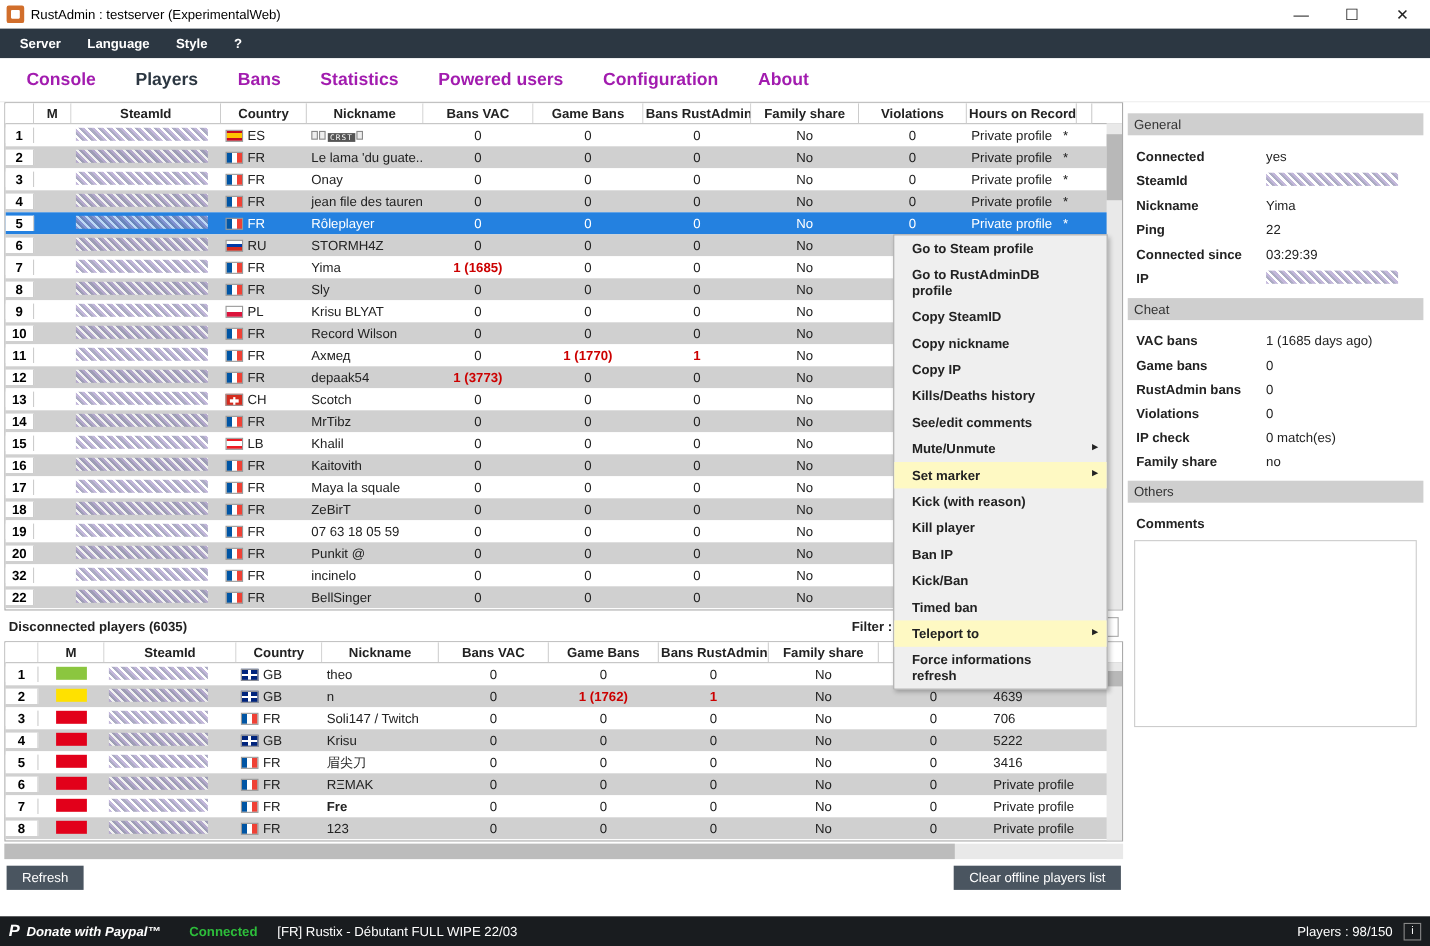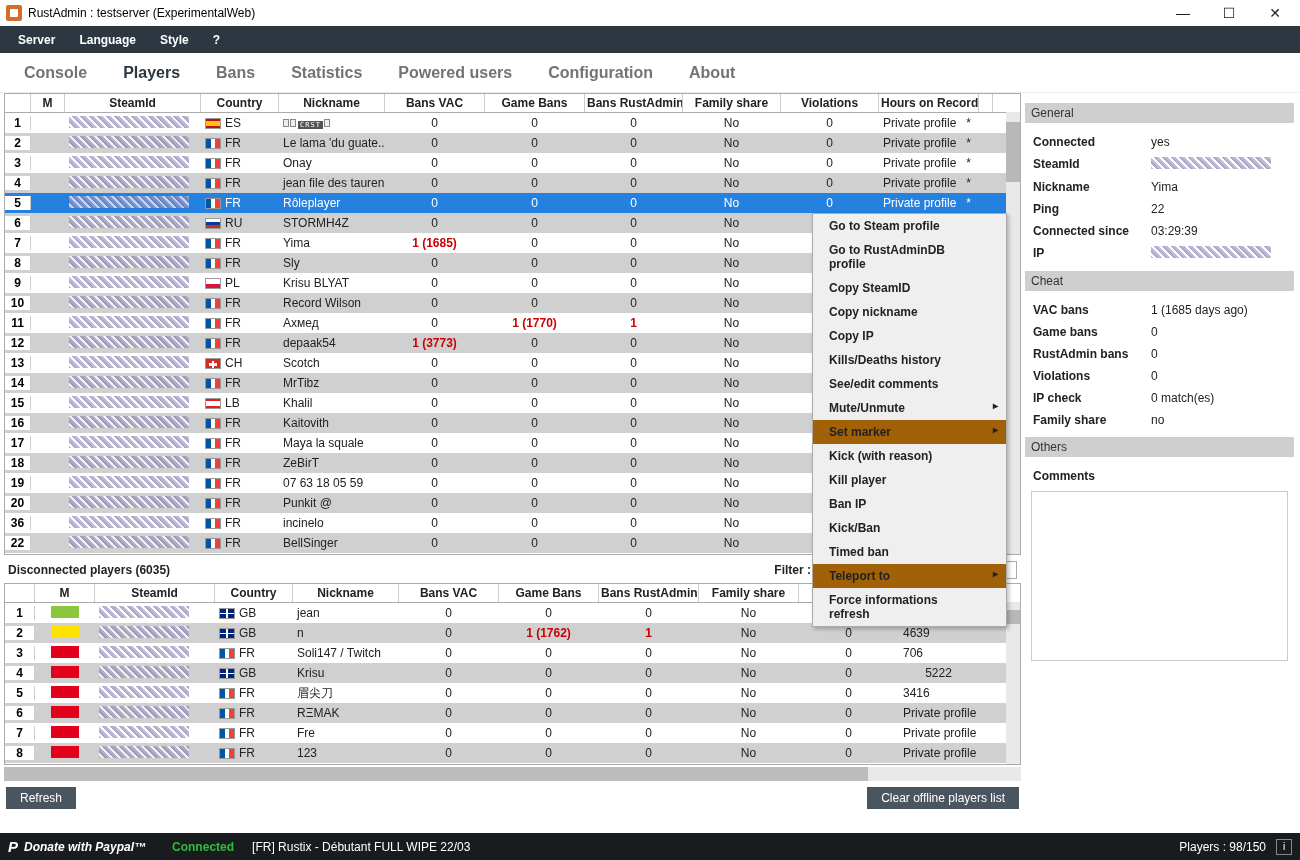--- a/index.html
+++ b/index.html
@@ -9,21 +9,21 @@
 .titlebar .app-icon{width:16px;height:16px;background:#d16e2b;position:relative;margin-right:6px;border-radius:2px}
 .titlebar .app-icon:after{content:"";position:absolute;top:4px;left:4px;width:8px;height:8px;background:#fff;border-radius:1px}
 .titlebar .title{font-size:12px;color:#000}
 .winbtns{margin-left:auto;display:flex;gap:24px;padding-right:8px}
 .winbtns span{font-size:14px;width:22px;text-align:center}
 
 .menubar{height:27px;background:#2c3742;display:flex;align-items:center;padding:0 6px;color:#fff}
 .menubar .mitem{padding:4px 12px;font-weight:600;font-size:12px}
 
 .tabs{height:40px;display:flex;align-items:center;padding:0 6px;background:#fff;border-bottom:1px solid #eee}
-.tabs .tab{padding:8px 18px;color:#737373;font-size:16px;font-weight:600}
+.tabs .tab{padding:8px 18px;color:#a21caf;font-size:16px;font-weight:600}
 .tabs .tab.active{color:#2c3742}
 
 .main{display:flex;position:absolute;top:93px;left:0;right:0;bottom:27px}
 .left{flex:0 0 1025px;display:flex;flex-direction:column;padding:0 4px}
 .right{flex:1;padding:10px 6px 0 0;overflow:hidden}
 
 .grid{border:1px solid #aaa;position:relative}
 .grid-head{display:flex;background:#fff;border-bottom:1px solid #aaa}
 .gh{border-right:1px solid #ccc;text-align:center;padding:2px 2px;font-weight:600;background:#fff;font-size:12px;white-space:nowrap;overflow:hidden}
 .grid-body{overflow:hidden}
@@ -75,21 +75,21 @@
 .panel-tabs .ptab.active{color:#2c3742}
 .sect-head{background:#cfcfcf;padding:3px 6px;font-size:12px;color:#333;margin-bottom:8px}
 .kv{display:flex;padding:4px 8px;font-size:12px}
 .kv .k{flex:0 0 118px;font-weight:600}
 .kv .v{flex:1}
 .comments-box{border:1px solid #ccc;height:170px;margin:4px 6px;background:#fff}
 
 .ctxmenu{position:absolute;background:#efefef;border:1px solid #aaa;box-shadow:2px 2px 4px rgba(0,0,0,0.25);font-size:12px;z-index:50}
 .ctxmenu .mi{padding:5px 30px 5px 16px;position:relative;font-weight:600}
 .ctxmenu .mi.sub:after{content:"▸";position:absolute;right:8px;top:4px;font-size:10px}
-.ctxmenu .mi.hl{background:#a16207}
+.ctxmenu .mi.hl{background:#fef9c3}
 
 .status{position:absolute;left:0;right:0;bottom:0;height:27px;background:#191c1f;color:#fff;display:flex;align-items:center;padding:0 8px;font-size:12px}
 .status .pp{font-style:italic;font-weight:600;margin-right:8px}
 .status .paypal-p{font-weight:700;font-style:italic;font-size:15px;margin-right:6px}
 .status .conn{color:#2dbd3b;font-weight:600;margin:0 18px}
 .status .spacer{flex:1}
 .status .info-icon{border:1px solid #888;width:16px;height:16px;text-align:center;line-height:14px;margin-left:10px;font-size:10px}
 </style>
 </head>
 <body>
@@ -394,21 +394,21 @@
             <div class="cell " style="width: 78px;"><span class="flag flag-FR"></span>FR</div>
             <div class="cell " style="width: 106px;">Punkit @</div>
             <div class="cell center" style="width: 100px;">0</div>
             <div class="cell center" style="width: 100px;">0</div>
             <div class="cell center" style="width: 98px;">0</div>
             <div class="cell center" style="width: 98px;">No</div>
             <div class="cell center" style="width: 98px;">0</div>
             <div class="cell " style="width: 100px;"></div>
           </div>
           <div class="row">
-            <div class="cell num" style="width: 26px;">36</div>
+            <div class="cell num" style="width: 26px;">32</div>
             <div class="cell " style="width: 34px;"></div>
             <div class="cell " style="width: 136px;"><span class="steamid-blur"></span></div>
             <div class="cell " style="width: 78px;"><span class="flag flag-FR"></span>FR</div>
             <div class="cell " style="width: 106px;">incinelo</div>
             <div class="cell center" style="width: 100px;">0</div>
             <div class="cell center" style="width: 100px;">0</div>
             <div class="cell center" style="width: 98px;">0</div>
             <div class="cell center" style="width: 98px;">No</div>
             <div class="cell center" style="width: 98px;">0</div>
             <div class="cell " style="width: 100px;"></div>
@@ -452,21 +452,21 @@
           <div class="gh" style="width: 100px;">Family share</div>
           <div class="gh" style="width: 100px;">Violations</div>
           <div class="gh" style="width: 80px;">Hours on Re</div>
         </div>
       <div class="grid-body" id="dbody">
           <div class="row">
             <div class="cell num" style="width: 30px;">1</div>
             <div class="cell center" style="width: 60px;"><span class="mmarker green"></span></div>
             <div class="cell " style="width: 120px;"><span class="steamid-blur" style="width:90px"></span></div>
             <div class="cell " style="width: 78px;"><span class="flag flag-GB"></span>GB</div>
-            <div class="cell " style="width: 106px;">jean</div>
+            <div class="cell " style="width: 106px;">theo</div>
             <div class="cell center" style="width: 100px;">0</div>
             <div class="cell center" style="width: 100px;">0</div>
             <div class="cell center" style="width: 100px;">0</div>
             <div class="cell center" style="width: 100px;">No</div>
             <div class="cell center" style="width: 100px;">0</div>
             <div class="cell " style="width: 80px;">1500</div>
           </div>
           <div class="row">
             <div class="cell num" style="width: 30px;">2</div>
             <div class="cell center" style="width: 60px;"><span class="mmarker yellow"></span></div>
@@ -497,21 +497,21 @@
             <div class="cell num" style="width: 30px;">4</div>
             <div class="cell center" style="width: 60px;"><span class="mmarker red"></span></div>
             <div class="cell " style="width: 120px;"><span class="steamid-blur" style="width:90px"></span></div>
             <div class="cell " style="width: 78px;"><span class="flag flag-GB"></span>GB</div>
             <div class="cell " style="width: 106px;">Krisu</div>
             <div class="cell center" style="width: 100px;">0</div>
             <div class="cell center" style="width: 100px;">0</div>
             <div class="cell center" style="width: 100px;">0</div>
             <div class="cell center" style="width: 100px;">No</div>
             <div class="cell center" style="width: 100px;">0</div>
-            <div class="cell " style="width: 80px; text-align: center;">5222</div>
+            <div class="cell " style="width: 80px;">5222</div>
           </div>
           <div class="row">
             <div class="cell num" style="width: 30px;">5</div>
             <div class="cell center" style="width: 60px;"><span class="mmarker red"></span></div>
             <div class="cell " style="width: 120px;"><span class="steamid-blur" style="width:90px"></span></div>
             <div class="cell " style="width: 78px;"><span class="flag flag-FR"></span>FR</div>
             <div class="cell " style="width: 106px;">眉尖刀</div>
             <div class="cell center" style="width: 100px;">0</div>
             <div class="cell center" style="width: 100px;">0</div>
             <div class="cell center" style="width: 100px;">0</div>
@@ -530,21 +530,21 @@
             <div class="cell center" style="width: 100px;">0</div>
             <div class="cell center" style="width: 100px;">No</div>
             <div class="cell center" style="width: 100px;">0</div>
             <div class="cell " style="width: 80px;">Private profile</div>
           </div>
           <div class="row">
             <div class="cell num" style="width: 30px;">7</div>
             <div class="cell center" style="width: 60px;"><span class="mmarker red"></span></div>
             <div class="cell " style="width: 120px;"><span class="steamid-blur" style="width:90px"></span></div>
             <div class="cell " style="width: 78px;"><span class="flag flag-FR"></span>FR</div>
-            <div class="cell " style="width: 106px;">Fre</div>
+            <div class="cell " style="width: 106px; font-weight: bold;">Fre</div>
             <div class="cell center" style="width: 100px;">0</div>
             <div class="cell center" style="width: 100px;">0</div>
             <div class="cell center" style="width: 100px;">0</div>
             <div class="cell center" style="width: 100px;">No</div>
             <div class="cell center" style="width: 100px;">0</div>
             <div class="cell " style="width: 80px;">Private profile</div>
           </div>
           <div class="row">
             <div class="cell num" style="width: 30px;">8</div>
             <div class="cell center" style="width: 60px;"><span class="mmarker red"></span></div>

